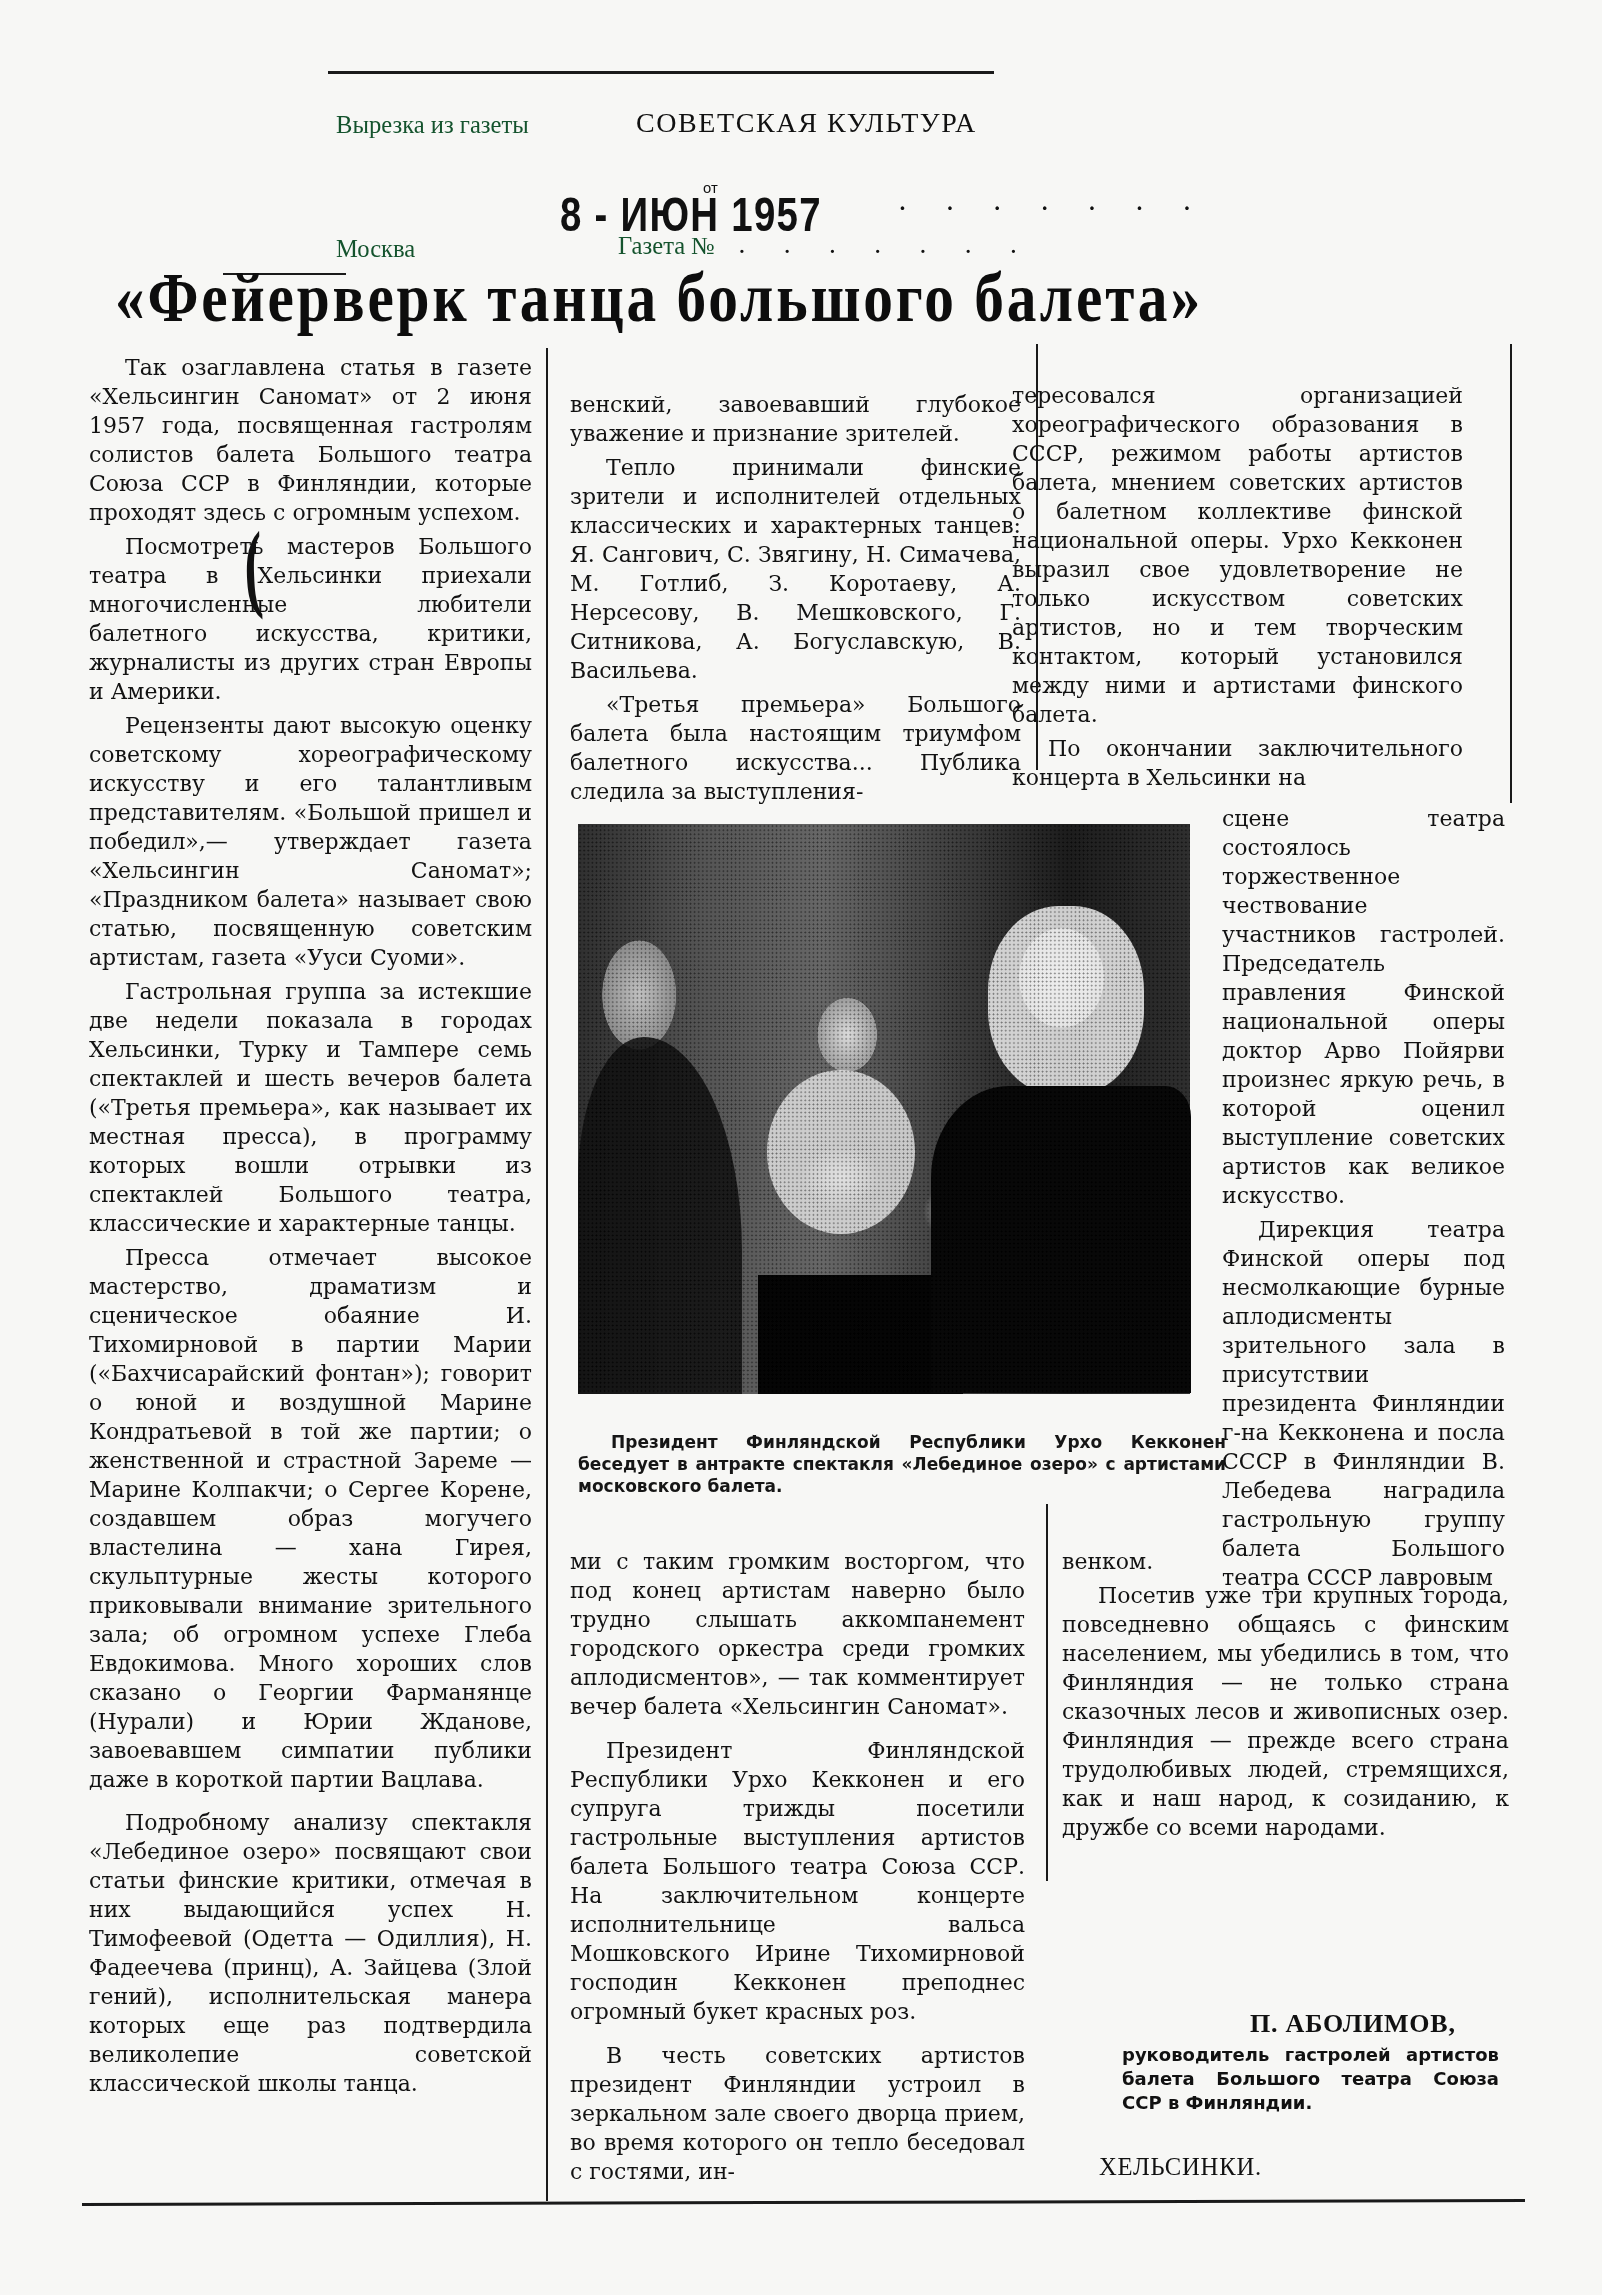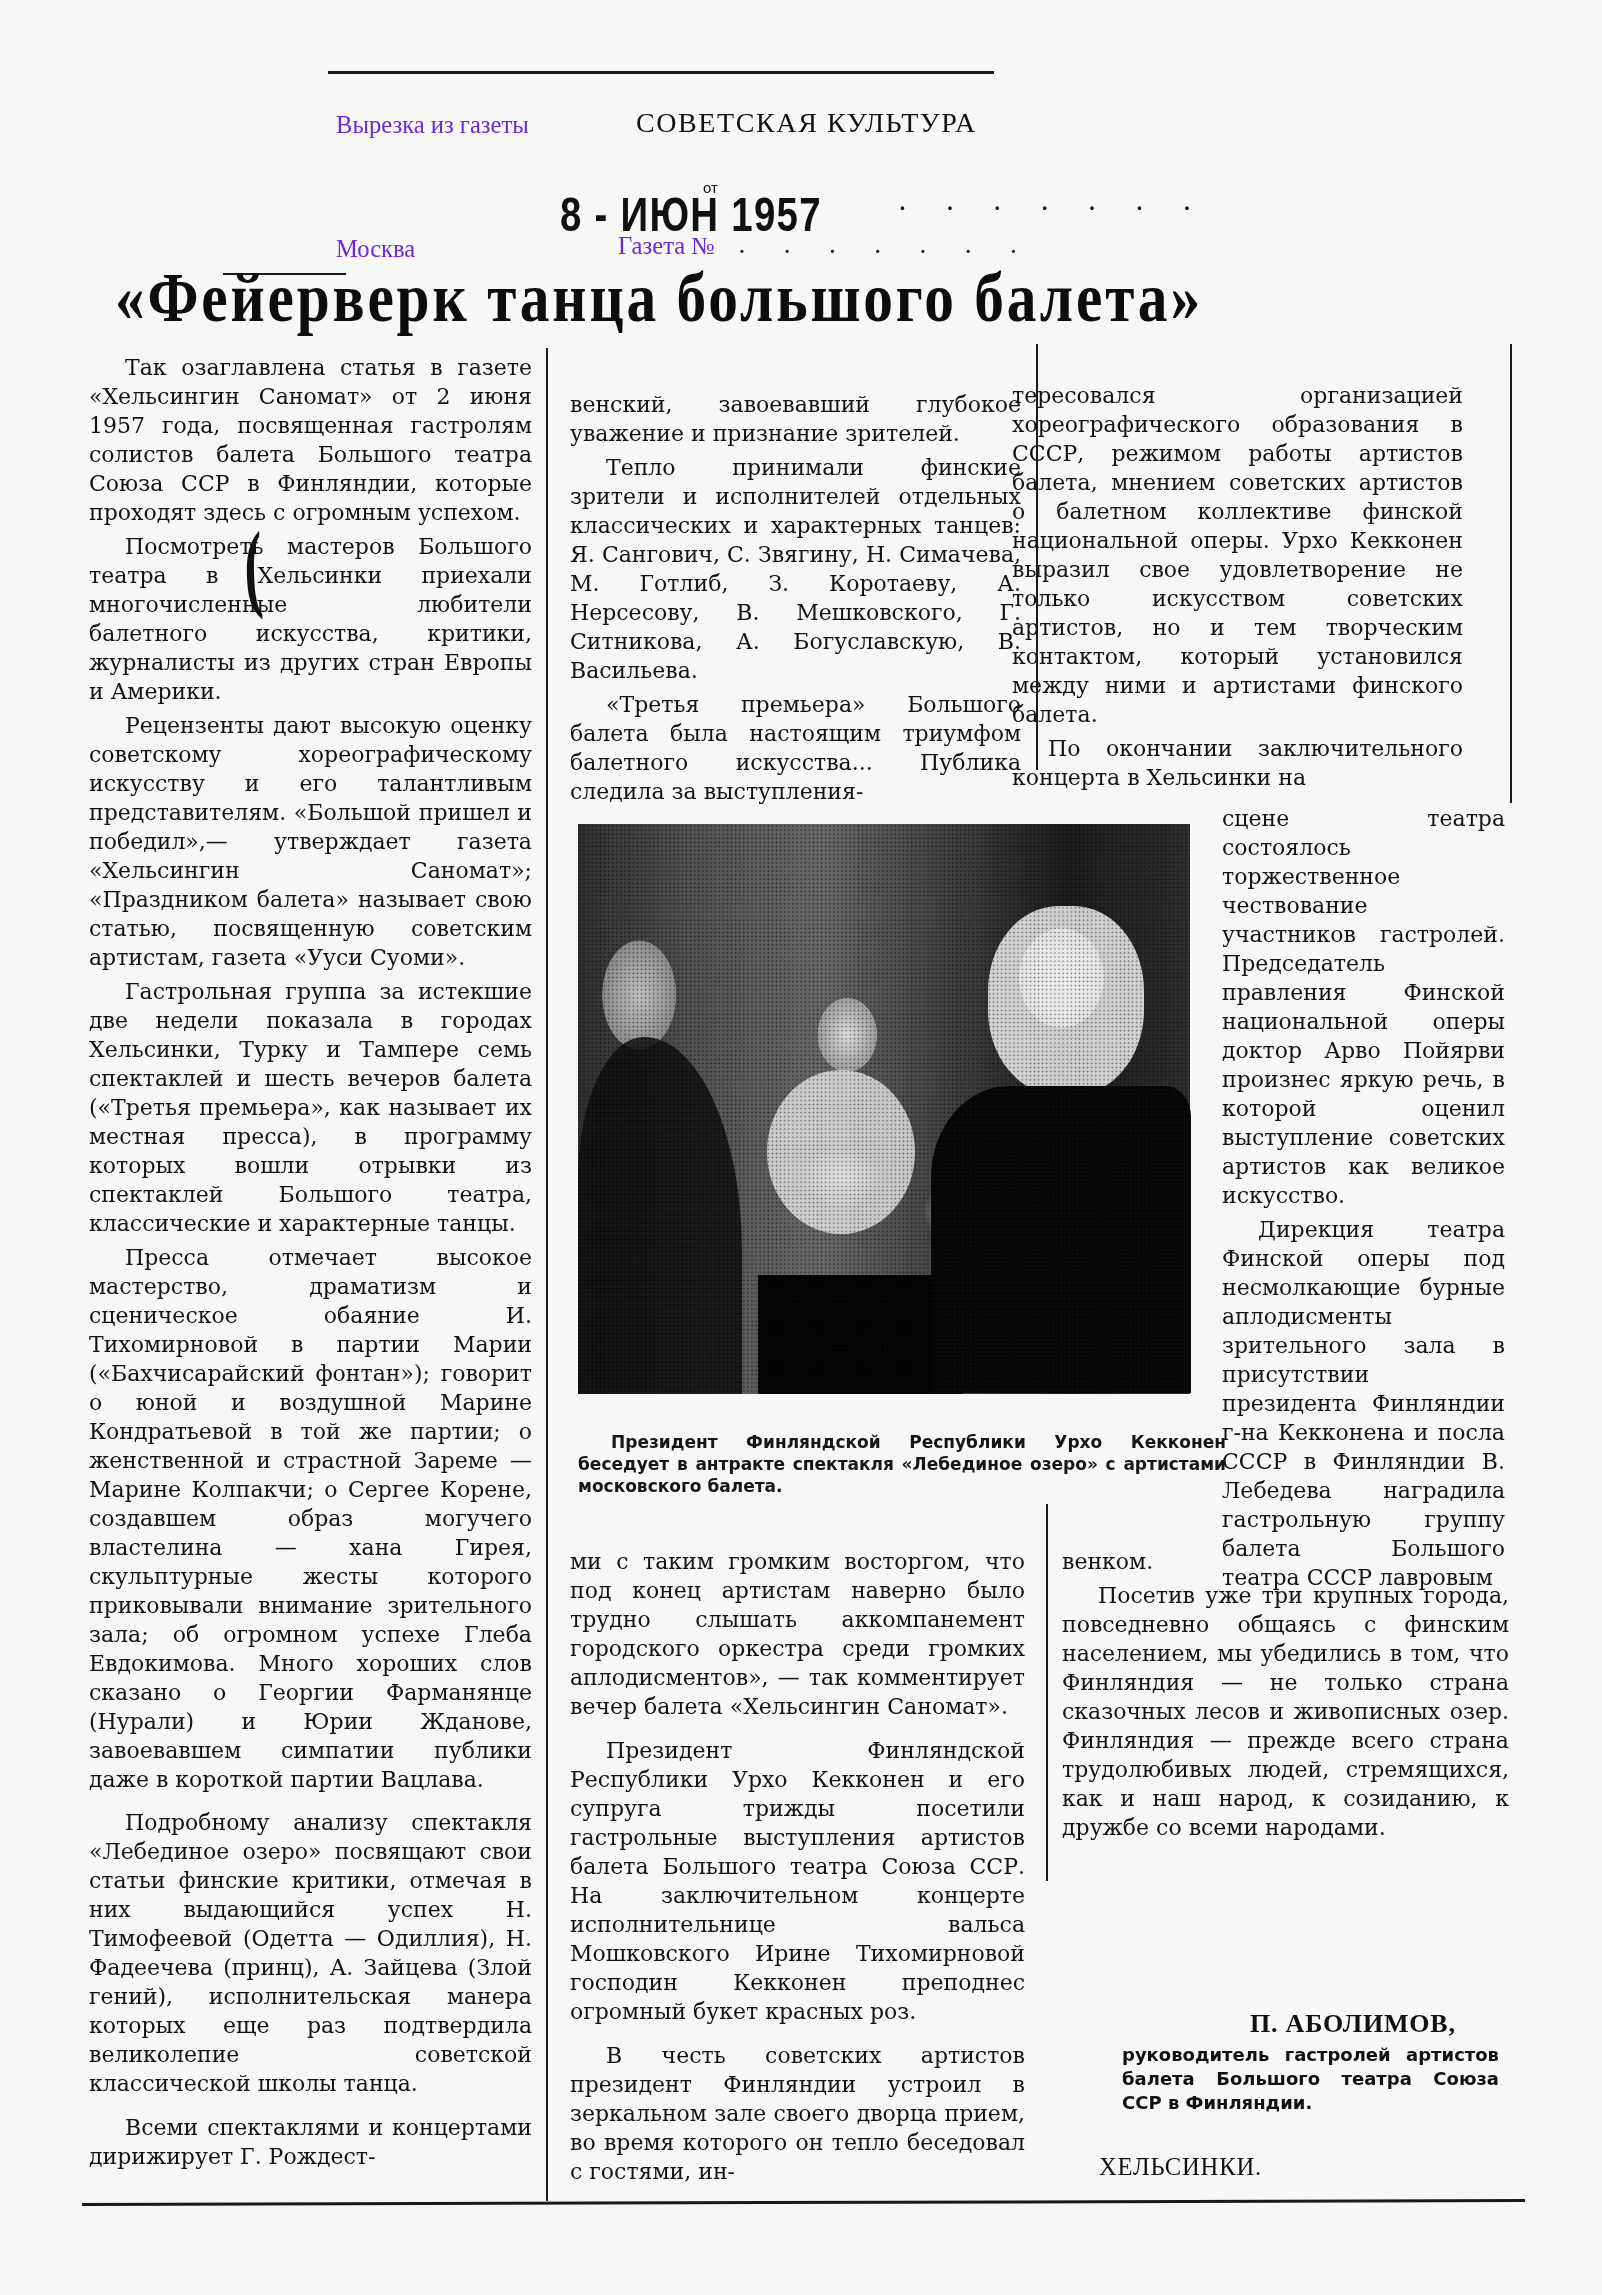--- a/index.html
+++ b/index.html
@@ -3,21 +3,21 @@
 <meta charset="utf-8">
 <style>
   html, body { margin:0; padding:0; }
   body {
     width:1603px; height:2295px; position:relative; overflow:hidden;
     background:#f7f7f5; color:#111;
     font-family: "DejaVu Serif", "Liberation Serif", serif;
   }
   .abs { position:absolute; }
   .rule { position:absolute; background:#1a1a1a; }
-  .hdr-label { font-family:"Liberation Serif", serif; font-size:24.6px; color:#6d28d9; }
+  .hdr-label { font-family:"Liberation Serif", serif; font-size:24.6px; color:#14532d; }
   .hdr-paper { font-family:"Liberation Serif", serif; font-size:28px; letter-spacing:1.6px; color:#111; }
   .stamp { font-family:"Liberation Sans Narrow","Liberation Sans", sans-serif; font-size:48px; font-weight:bold; color:#111; letter-spacing:1.6px; transform:scaleX(0.8); transform-origin:left; }
   .stamp-small { font-size:14.8px; font-family:"Liberation Sans", sans-serif; }
   .headline {
     font-family:"Liberation Serif", serif; font-weight:bold; font-size:69px;
     letter-spacing:3.3px; color:#0d0d0d; white-space:nowrap;
     transform:scaleX(0.86); transform-origin:left top;
   }
   .col { position:absolute; font-size:22px; line-height:29px; text-align:justify; hyphens:manual; color:#121212; }
   .col p { margin:0 0 4.9px 0; text-indent:36px; }
@@ -74,21 +74,20 @@
 <div class="rule" style="left:1046px; top:1504px; width:1.6px; height:377px;"></div>
 <div class="rule" style="left:1510px; top:344px; width:1.6px; height:459px;"></div>
 
 <div class="col" style="left:89px; top:353px; width:443px;">
   <p>Так озаглавлена статья в газете «Хельсингин Саномат» от 2 июня 1957 года, посвященная гастролям солистов балета Большого театра Союза ССР в Финляндии, которые проходят здесь с огромным успехом.</p>
   <p>Посмотреть мастеров Большого театра в Хельсинки приехали многочисленные любители балетного искусства, критики, журналисты из других стран Европы и Америки.</p>
   <p>Рецензенты дают высокую оценку советскому хореографическому искусству и его талантливым представителям. «Большой пришел и победил»,— утверждает газета «Хельсингин Саномат»; «Праздником балета» называет свою статью, посвященную советским артистам, газета «Ууси Суоми».</p>
   <p>Гастрольная группа за истекшие две недели показала в городах Хельсинки, Турку и Тампере семь спектаклей и шесть вечеров балета («Третья премьера», как называет их местная пресса), в программу которых вошли отрывки из спектаклей Большого театра, классические и характерные танцы.</p>
   <p>Пресса отмечает высокое мастерство, драматизм и сценическое обаяние И. Тихомирновой в партии Марии («Бахчисарайский фонтан»); говорит о юной и воздушной Марине Кондратьевой в той же партии; о женственной и страстной Зареме — Марине Колпакчи; о Сергее Корене, создавшем образ могучего властелина — хана Гирея, скульптурные жесты которого приковывали внимание зрительного зала; об огромном успехе Глеба Евдокимова. Много хороших слов сказано о Георгии Фарманянце (Нурали) и Юрии Жданове, завоевавшем симпатии публики даже в короткой партии Вацлава.</p>
   <p class="gap">Подробному анализу спектакля «Лебединое озеро» посвящают свои статьи финские критики, отмечая в них выдающийся успех Н. Тимофеевой (Одетта — Одиллия), Н. Фадеечева (принц), А. Зайцева (Злой гений), исполнительская манера которых еще раз подтвердила великолепие советской классической школы танца.</p>
-  <p class="gap">Всеми спектаклями и концертами дирижирует Г. Рождест-</p>
 </div>
 
 <div class="abs stamp-c" style="left:242px; top:512px;">(</div>
 
 <div class="col" style="left:570px; top:353px; width:451px;">
   <p class="cont">венский, завоевавший глубокое уважение и признание зрителей.</p>
   <p>Тепло принимали финские зрители и исполнителей отдельных классических и характерных танцев: Я. Сангович, С. Звягину, Н. Симачева, М. Готлиб, З. Коротаеву, А. Нерсесову, В. Мешковского, Г. Ситникова, А. Богуславскую, В. Васильева.</p>
   <p>«Третья премьера» Большого балета была настоящим триумфом балетного искусства... Публика следила за выступления-</p>
 </div>
 

